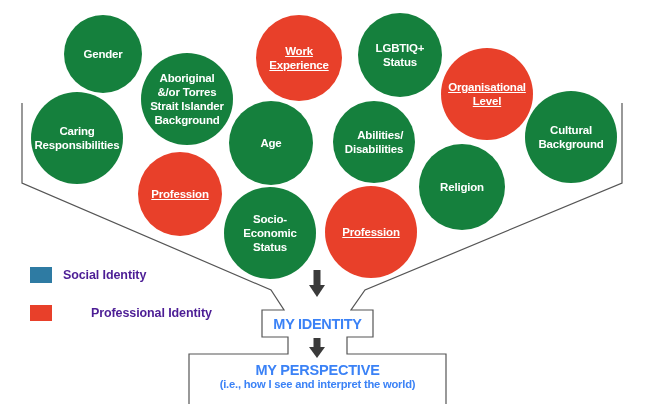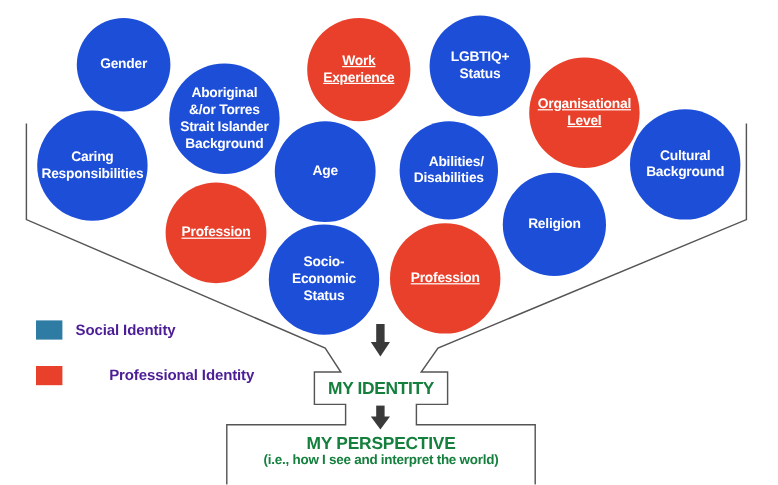--- a/index.html
+++ b/index.html
@@ -30,21 +30,21 @@
       justify-content: center;
       text-align: center;
       color: #ffffff;
       font-weight: bold;
       font-size: 11.5px;
       line-height: 14px;
       letter-spacing: -0.2px;
       box-sizing: border-box;
       padding: 0 3px;
     }
-    .circle.social { background: #1d4ed8; }
+    .circle.social { background: #15803d; }
     .circle.professional { background: #E8402A; text-decoration: underline; }
     .circle span { white-space: pre-line; display: block; }
 
     .legend-item {
       position: absolute;
       left: 30px;
       display: flex;
       align-items: center;
     }
     .swatch {
@@ -54,21 +54,21 @@
     }
     .legend-label {
       font-size: 12.5px;
       font-weight: bold;
       color: #4c1d95;
       letter-spacing: -0.1px;
     }
     .box-label {
       position: absolute;
       text-align: center;
-      color: #15803d;
+      color: #3b82f6;
       font-weight: bold;
     }
     .identity-label {
       left: 262px;
       top: 313px;
       width: 111px;
       font-size: 14.5px;
       line-height: 22px;
       letter-spacing: -0.3px;
     }

